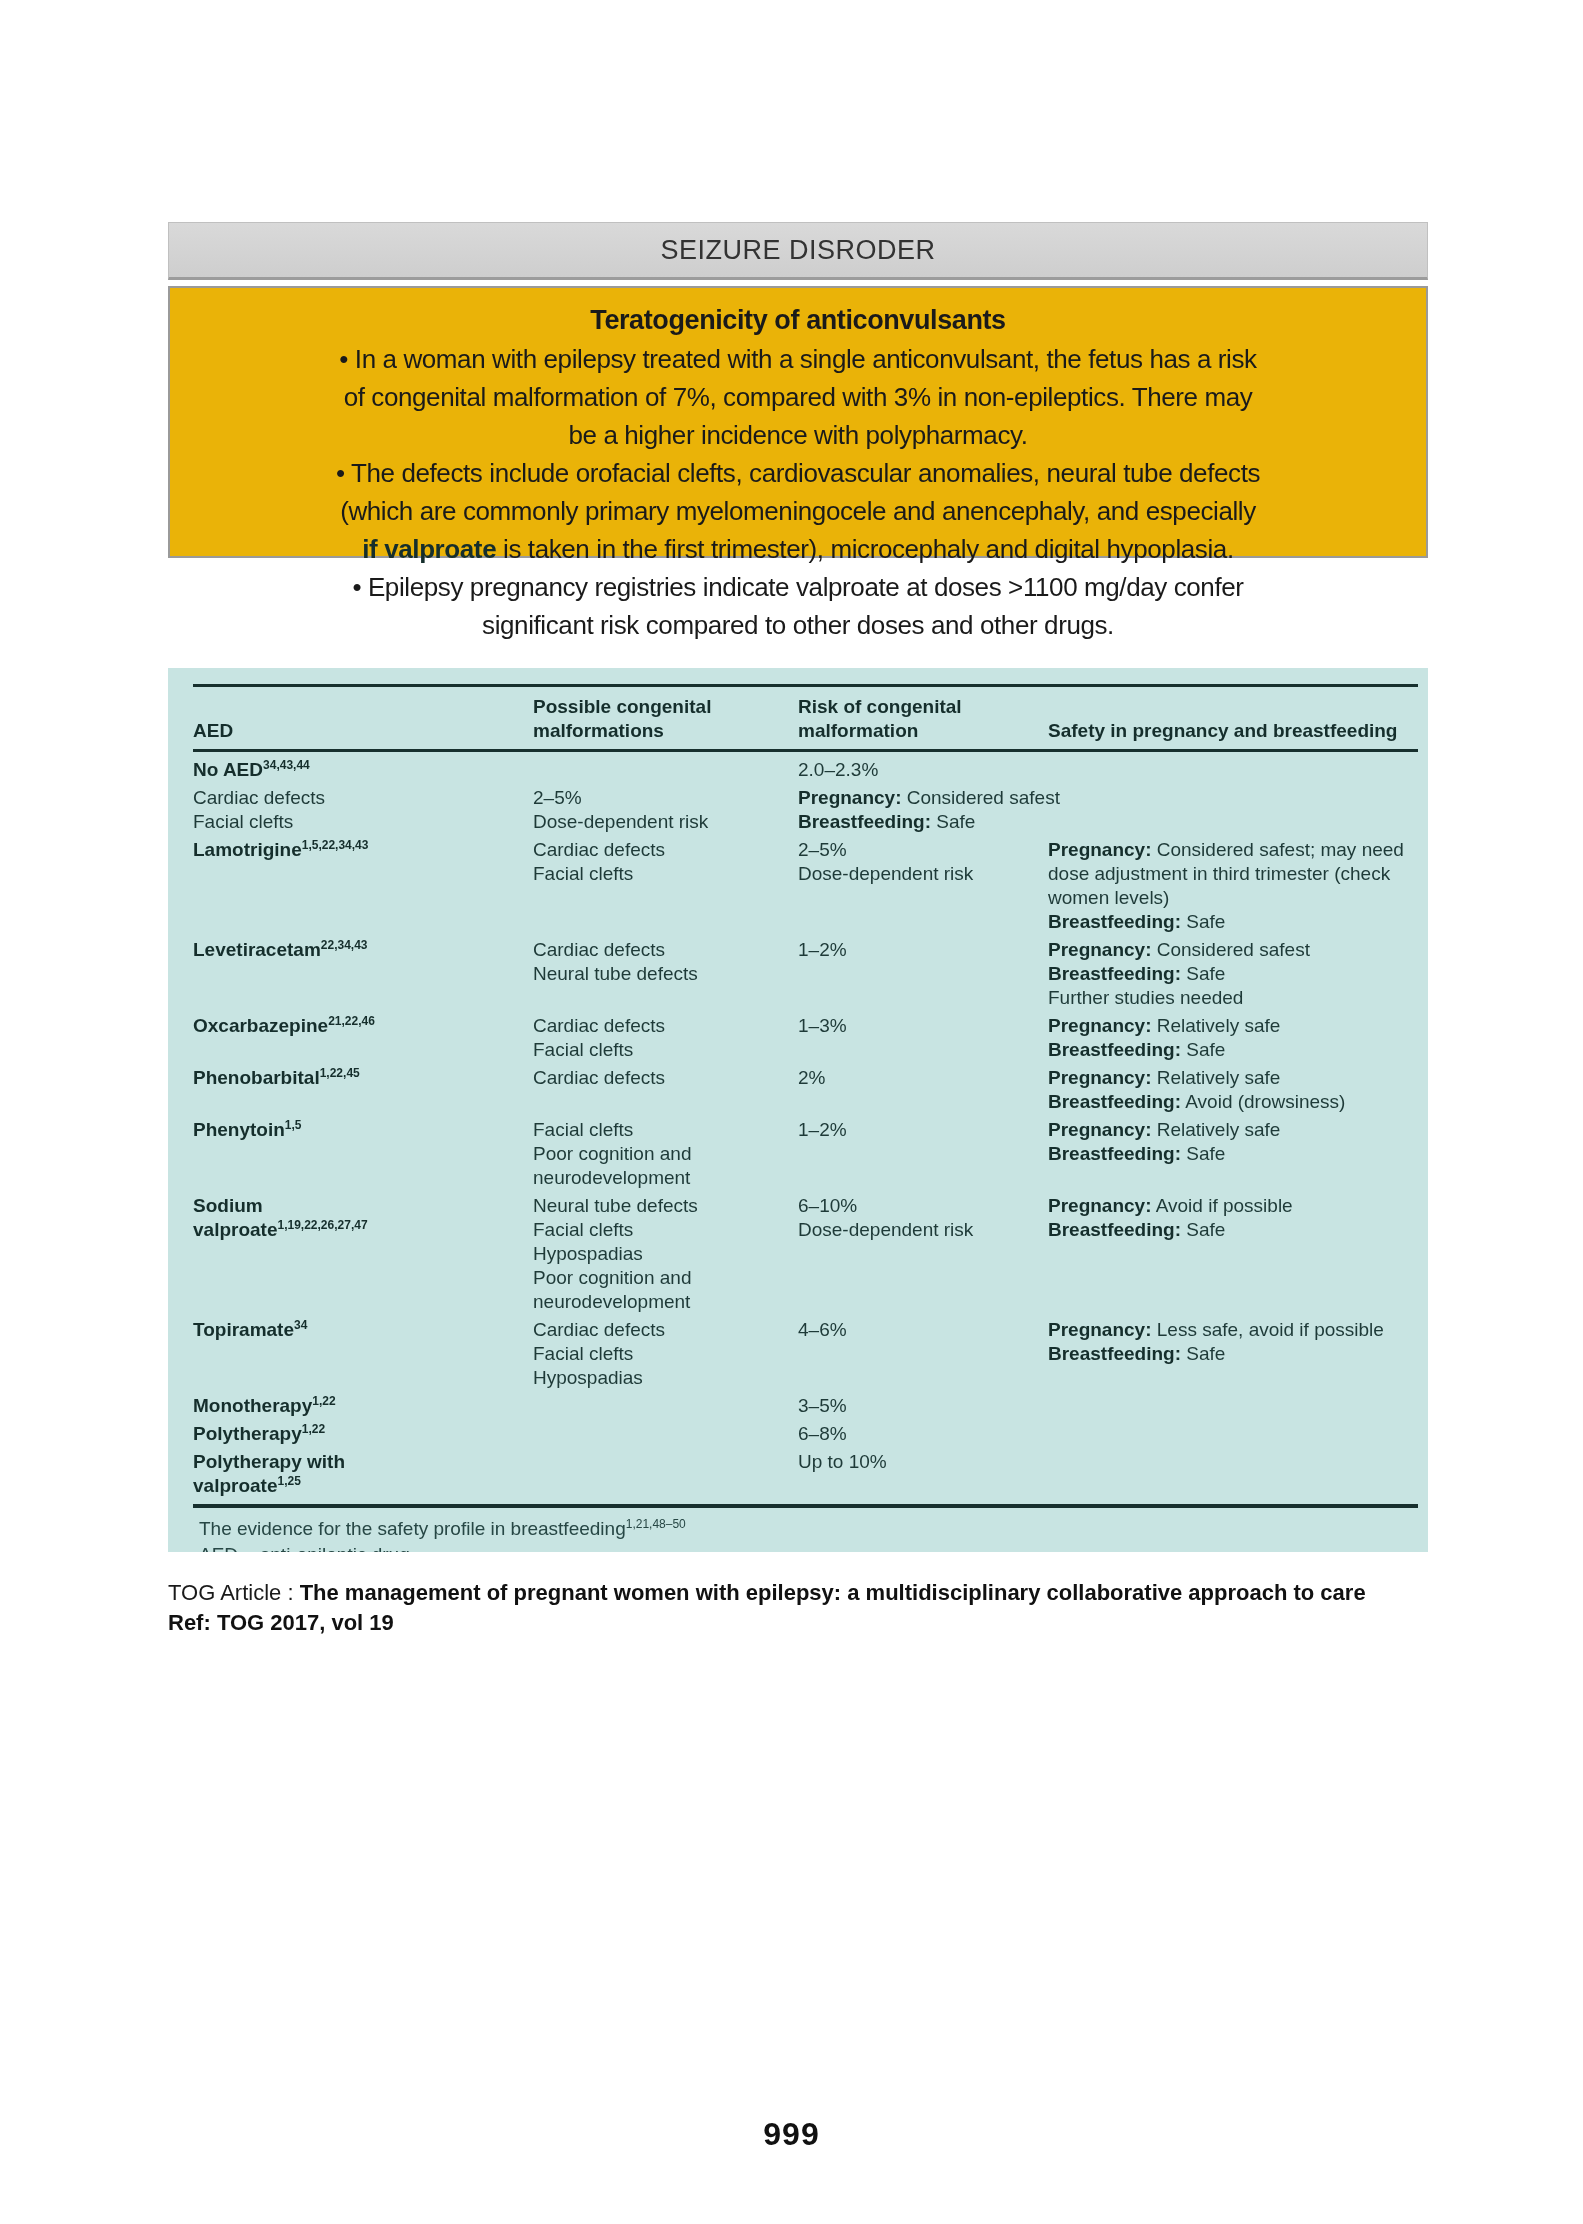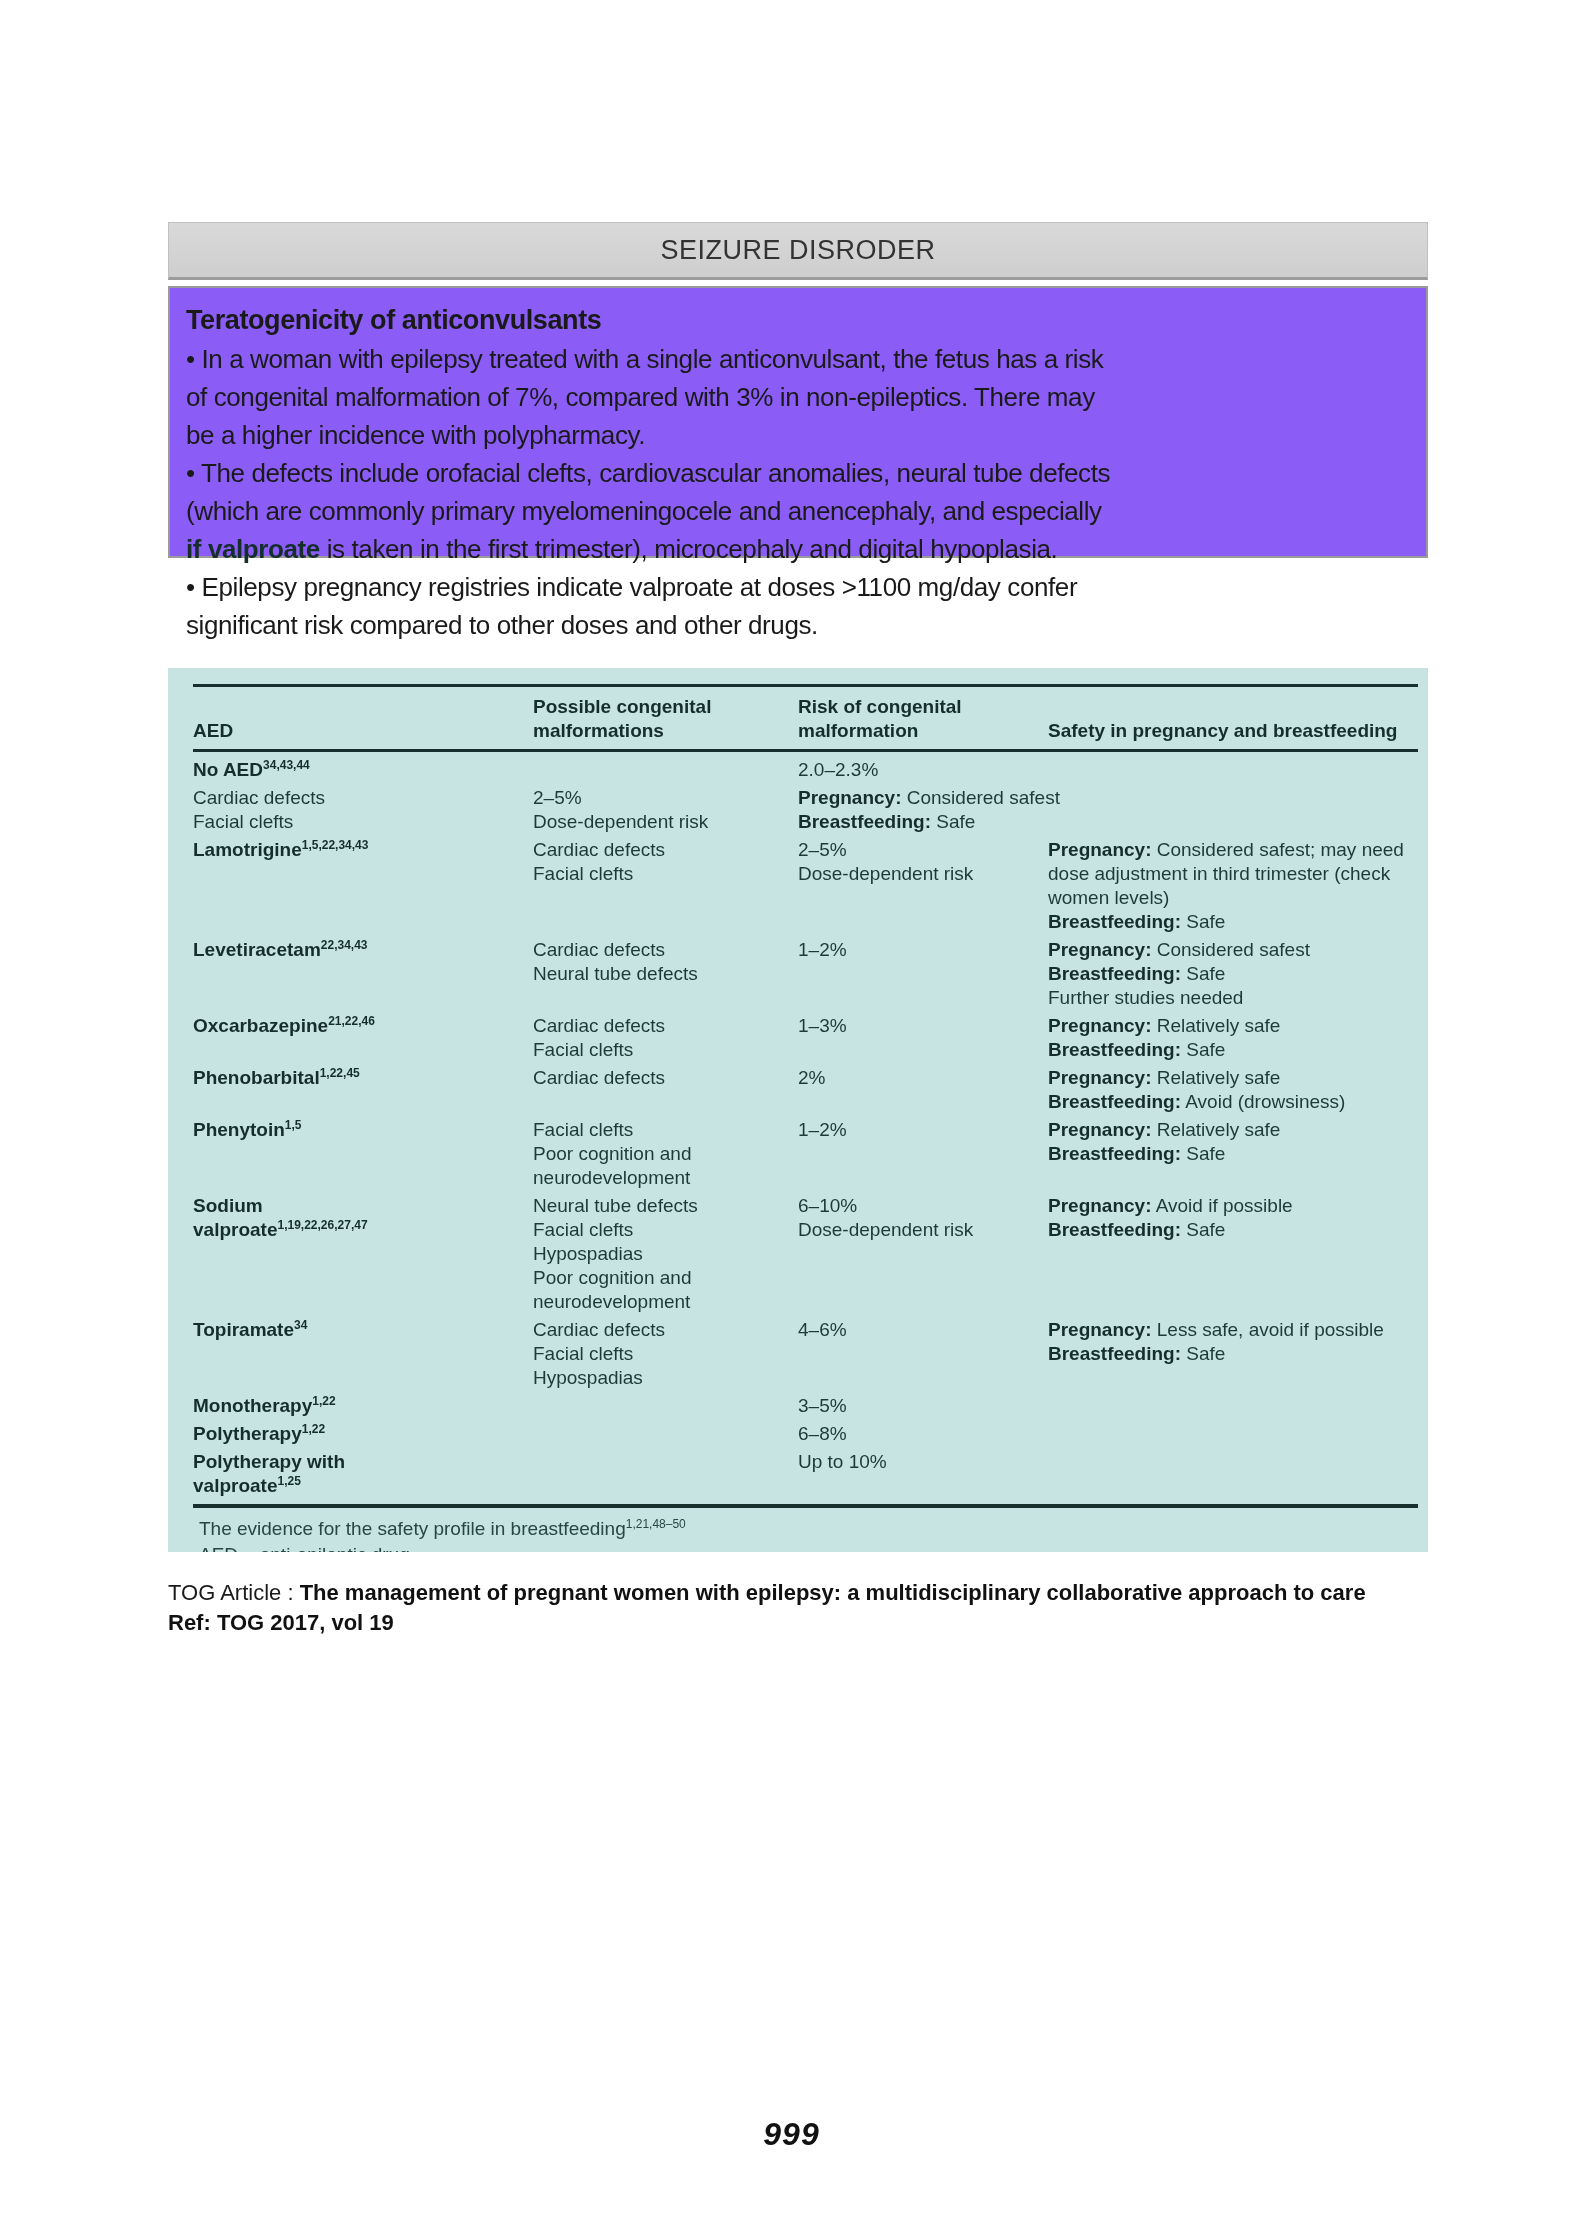--- a/index.html
+++ b/index.html
@@ -13,22 +13,22 @@
   .band {
     position:absolute; left:168px; top:222px; width:1260px; height:58px;
     background:linear-gradient(#d9d9d9,#cecece);
     border:1px solid #c0c0c0; border-bottom:3px solid #9c9c9c;
     display:flex; align-items:center; justify-content:center;
     font-size:27px; letter-spacing:0.5px; color:#333333;
   }
   
   .infobox {
     position:absolute; left:168px; top:286px; width:1260px; height:272px;
-    border:2px solid #9a9a9a; background:#8b5cf6;
-    padding:12px 16px; letter-spacing:-0.4px;
+    border:2px solid #9a9a9a; background:#eab308;
+    padding:12px 16px; letter-spacing:-0.4px;text-align:center;
   }
   .infobox .ib-title { font-size:27px; font-weight:bold; line-height:40px; }
   .infobox .ib-line { font-size:26px; line-height:38px; white-space:nowrap; }
   
   .dtable {
     position:absolute; left:168px; top:668px; width:1260px; height:884px;
     background:#c8e4e2; overflow:hidden;
     font-size:19px; color:#1e3a38;
   }
   .rule { margin:0 10px 0 25px; height:3px; background:#17302e; }
@@ -47,21 +47,21 @@
   b { color:#152e2c; }
   sup { font-size:12px; line-height:0; vertical-align:super; }
   .tfoot { margin:8px 10px 0 31px; color:#274745; }
   .tfoot .line { line-height:26px; }
   
   .caption { position:absolute; left:168px; top:1578px; font-size:22px; line-height:30px; }
   .caption b, .caption .bold { font-weight:bold; color:#111111; }
   
   .pagenum {
     position:absolute; left:0; top:2116px; width:100%;
-    text-align:center; font-size:32px; font-weight:bold; letter-spacing:1px; color:#111111;font-style:italic;
+    text-align:center; font-size:32px; font-weight:bold; letter-spacing:1px; color:#111111;
   }
 </style>
 </head>
 <body>
 
 <div class="band">
   <span>SEIZURE DISRODER</span>
 </div>
 
 <div class="infobox">

